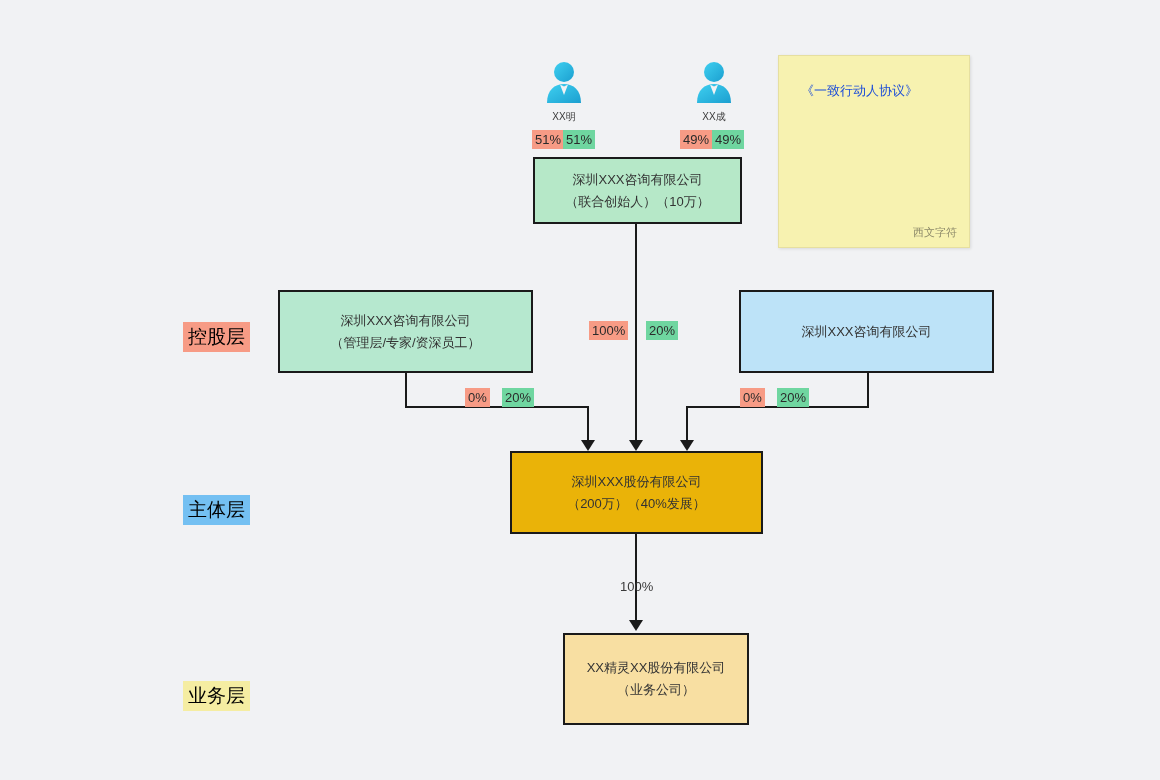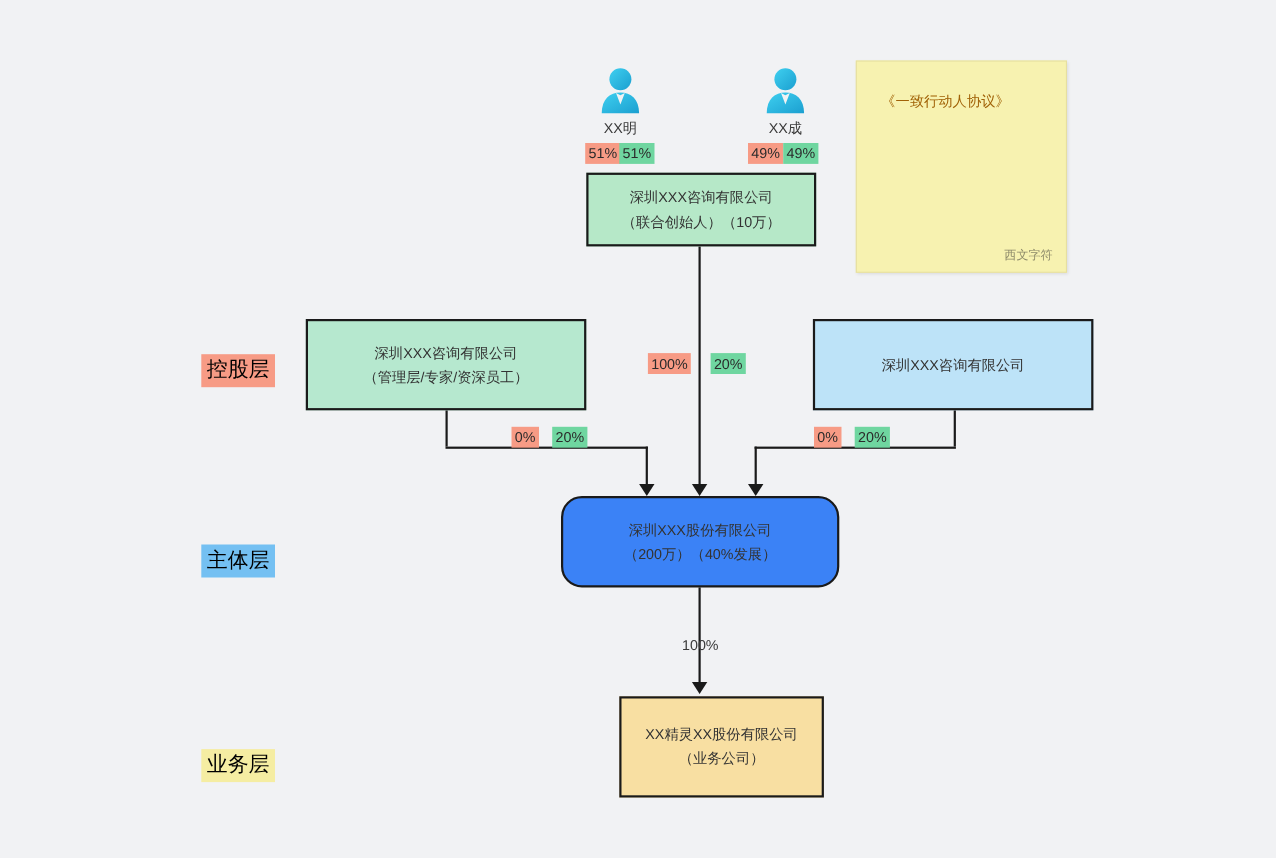--- a/index.html
+++ b/index.html
@@ -33,21 +33,21 @@
     color: #333333;
     font-size: 13px;
     line-height: 22px;
     z-index: 5;
   }
   .node .ln { display: block; white-space: nowrap; }
 
   .node-green    { background: #b6e8c8; }
   .node-greenlt  { background: #b6e8cf; }
   .node-blue     { background: #bde3f8; }
-  .node-red      { background: #3b82f6; border-radius: 19px; }
+  .node-red      { background: #eab308; }
   .node-orange   { background: #f8dfa2; }
 
   
   .line-v, .line-h {
     position: absolute;
     background: #1a1a1a;
     z-index: 2;
   }
   .line-v { width: 2px; }
   .line-h { height: 2px; }
@@ -94,42 +94,43 @@
 
   
   .person {
     position: absolute;
     width: 46px;
     height: 46px;
     z-index: 6;
   }
   .person-name {
     position: absolute;
-    font-size: 13px;
+    font-size: 10px;
     line-height: 18px;
     color: #3a3a3a;
     text-align: center;
     white-space: nowrap;
     z-index: 6;
   }
 
   
   .sticky {
     position: absolute;
     box-sizing: border-box;
     background: #f7f2b0;
     border: 1px solid #e6dfa0;
     box-shadow: 1px 1px 3px rgba(0,0,0,0.10);
     z-index: 6;
   }
   .sticky-body {
     padding: 24px 0 0 22px;
     font-size: 13px;
     line-height: 24px;
-    color: #a16207;
+    color: #1d4ed8;
+    font-family: Liberation Mono, monospace;
   }
   .sticky-body .ln { display: block; white-space: nowrap; }
   .sticky-foot {
     position: absolute;
     right: 12px;
     bottom: 8px;
     font-size: 11px;
     line-height: 14px;
     color: #8d8a6a;
     white-space: nowrap;

